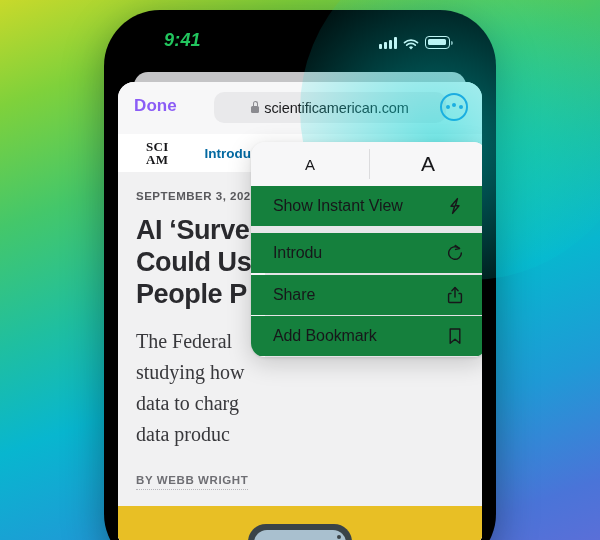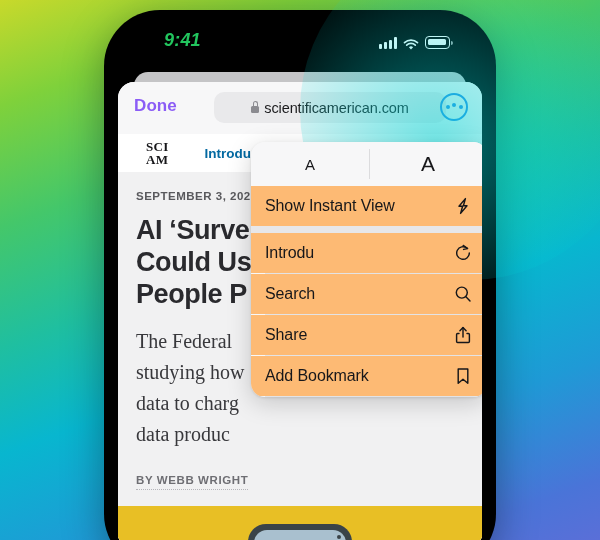--- a/index.html
+++ b/index.html
@@ -397,22 +397,22 @@
   .menu-line {
     height: 1px;
     background: #e3e3e5;
     margin-left: 14px;
   }
   .menu-item {
     display: flex;
     align-items: center;
     justify-content: space-between;
     height: 40px;
-    padding: 0 14px;
-    background: #fdba74;
+    padding: 0 22px;
+    background: #15803d;
   }
   .menu-label {
     font-size: 16px;
     color: #17171a;
     letter-spacing: -0.1px;
   }
   .menu-icon {
     width: 20px;
     height: 20px;
     color: #17171a;
@@ -526,29 +526,20 @@
             <span class="menu-icon">
               <svg width="20" height="20" viewBox="0 0 20 20">
                 <path d="M16.3 10 a6.3 6.3 0 1 1 -2.3 -4.85" fill="none" stroke="#17171a" stroke-width="1.45" stroke-linecap="round"></path>
                 <path d="M10.2 2.4 L14.6 5.6 L10.6 6.4" fill="none" stroke="#17171a" stroke-width="1.45" stroke-linecap="round" stroke-linejoin="round"></path>
               </svg>
             </span>
           </div>
 
           <div class="menu-line"></div>
 
-          <div class="menu-item">
-            <span class="menu-label">Search</span>
-            <span class="menu-icon">
-              <svg width="20" height="20" viewBox="0 0 20 20">
-                <circle cx="8.8" cy="8.6" r="5.5" fill="none" stroke="#17171a" stroke-width="1.45"></circle>
-                <line x1="12.9" y1="12.8" x2="17" y2="17" stroke="#17171a" stroke-width="1.45" stroke-linecap="round"></line>
-              </svg>
-            </span>
-          </div>
 
           <div class="menu-line"></div>
 
           <div class="menu-item">
             <span class="menu-label">Share</span>
             <span class="menu-icon">
               <svg width="20" height="20" viewBox="0 0 20 20">
                 <path d="M6 8.4 H4.6 a1 1 0 0 0 -1 1 V16.4 a1 1 0 0 0 1 1 H15.4 a1 1 0 0 0 1 -1 V9.4 a1 1 0 0 0 -1 -1 H14" fill="none" stroke="#17171a" stroke-width="1.45" stroke-linecap="round"></path>
                 <line x1="10" y1="2.6" x2="10" y2="12" stroke="#17171a" stroke-width="1.45" stroke-linecap="round"></line>
                 <path d="M6.9 5.7 L10 2.5 L13.1 5.7" fill="none" stroke="#17171a" stroke-width="1.45" stroke-linecap="round" stroke-linejoin="round"></path>

